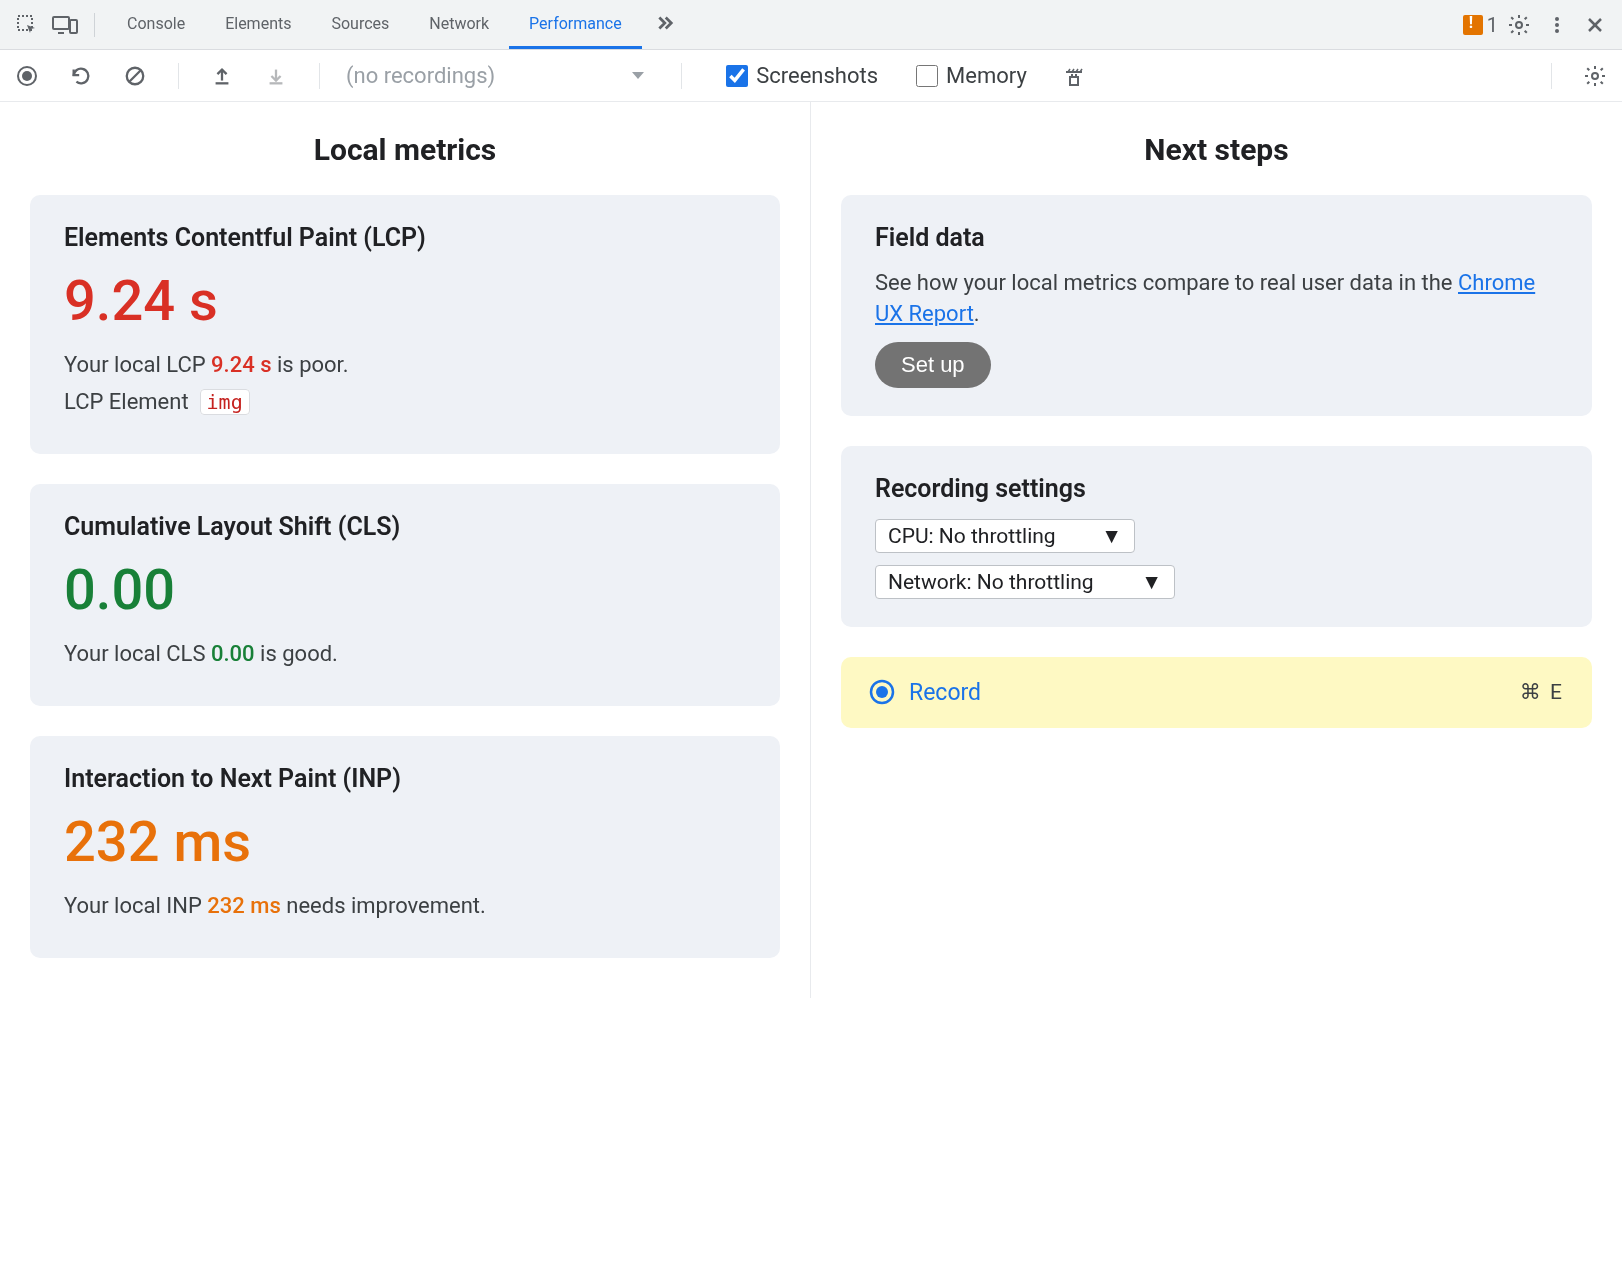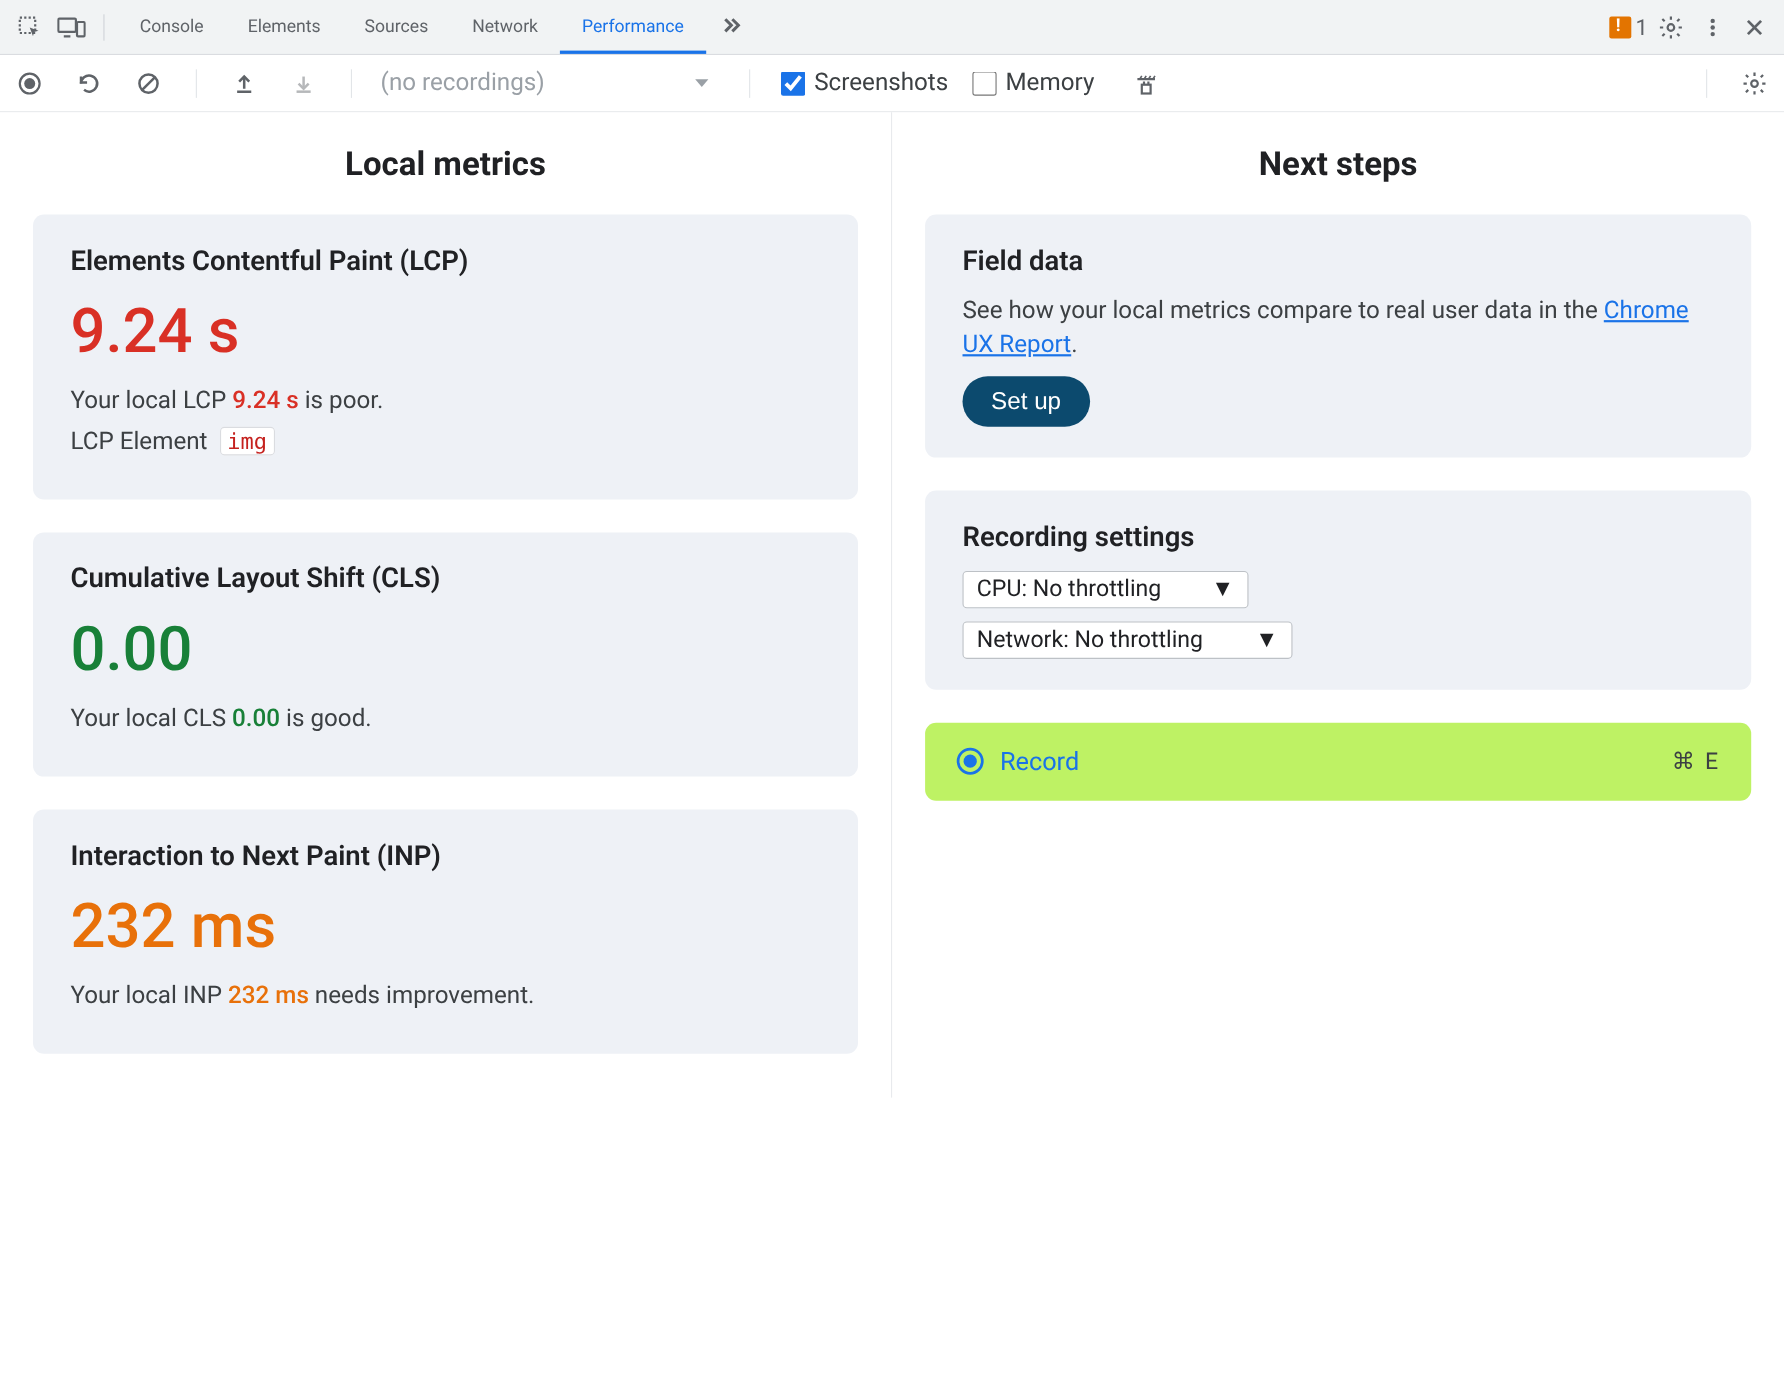--- a/index.html
+++ b/index.html
@@ -85,21 +85,21 @@
 .rec-select {
   display: flex; align-items: center;
   color: #9aa0a6;
   font-size: 22px;
   gap: 8px;
   padding-right: 10px;
 }
 .cbx {
   display: flex; align-items: center; gap: 8px;
   font-size: 22px; color: #3c4043;
-  margin-left: 2px;
+  margin-left: 18px;
 }
 .cbx input { width: 22px; height: 22px; accent-color: #1a73e8; }
 .toolbar .spacer { flex: 1; }
 
 
 .main {
   display: flex;
 }
 .left, .right {
   padding: 30px 30px 40px 30px;
@@ -155,21 +155,21 @@
 
 .field-desc {
   font-size: 22px;
   color: #3c4043;
   line-height: 1.4;
   margin-bottom: 20px;
 }
 .field-desc a { color: #1a73e8; text-decoration: underline; }
 
 .pill-btn {
-  background: #0c4a6e;
+  background: #737373;
   color: #fff;
   border: none;
   border-radius: 24px;
   padding: 10px 26px;
   font-size: 22px;
   cursor: pointer;
 }
 
 .select-row {
   margin-top: 12px;
@@ -184,21 +184,21 @@
   padding: 4px 12px;
   font-size: 21px;
   min-width: 280px;
   cursor: pointer;
 }
 .faux-select .caret {
   margin-left: 20px;
 }
 
 .action-card {
-  background: #bef264;
+  background: #fef9c3;
   border-radius: 10px;
   padding: 22px 28px;
   margin-bottom: 28px;
   display: flex;
   align-items: center;
   justify-content: space-between;
 }
 .action-left {
   display: flex; align-items: center; gap: 14px;
   color: #1a73e8;

